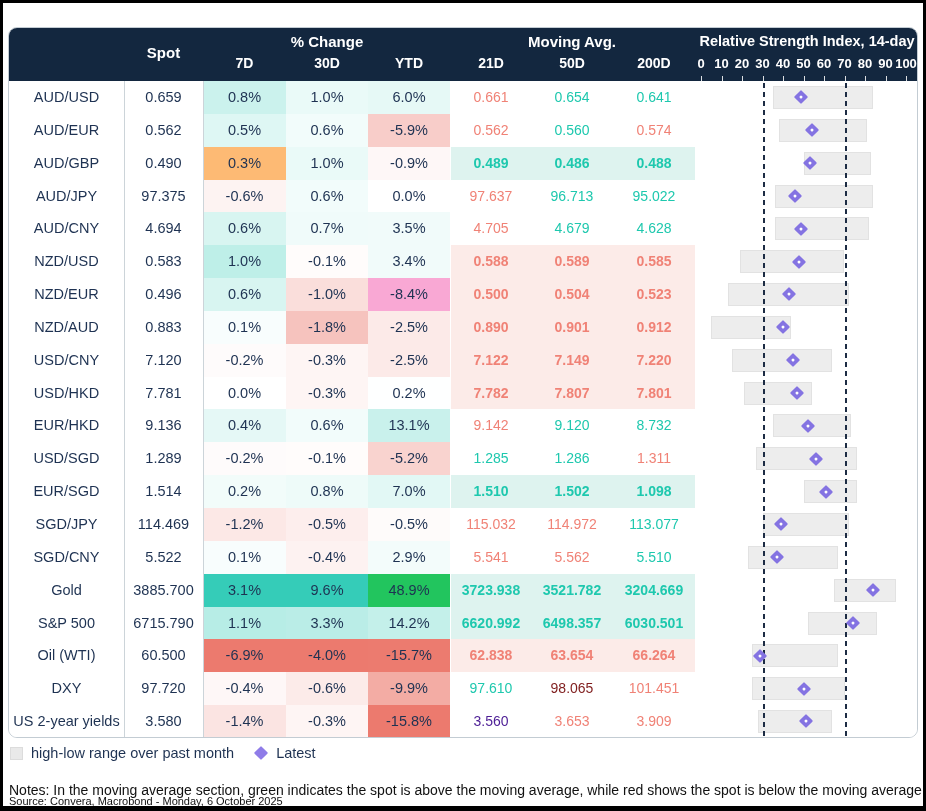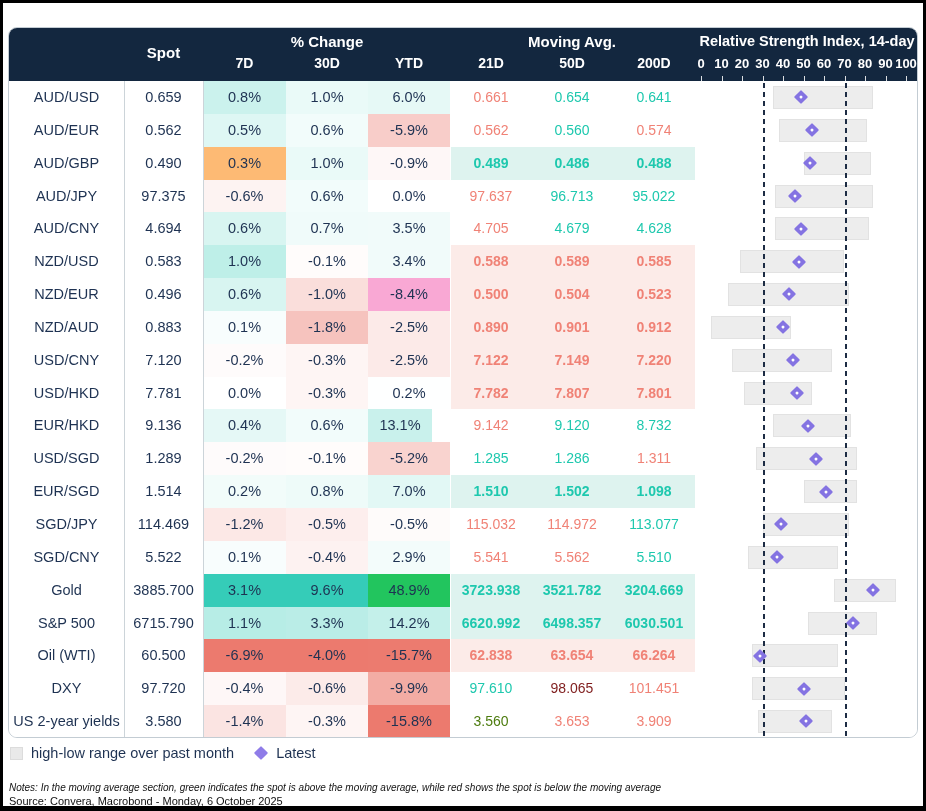--- a/index.html
+++ b/index.html
@@ -27,21 +27,21 @@
   .marker{position:absolute;width:10px;height:10px;background:#8473e2;transform:translate(-50%,-50%) rotate(45deg);
           top:16.4px;z-index:4;border-radius:1px;}
   .marker .dot{position:absolute;left:50%;top:50%;width:3px;height:3px;border-radius:50%;
                background:#fff;transform:translate(-50%,-50%);}
   .threshold{position:absolute;top:2px;bottom:2px;width:2px;z-index:2;
              background:repeating-linear-gradient(180deg,#1d2c44 0 5px,transparent 5px 9px);}
   .legend{position:absolute;left:7px;top:742px;display:flex;align-items:center;gap:8px;
           font-size:14.5px;color:#1e3252;}
   .legend-swatch{width:13px;height:13px;background:#e9e9e9;border:1px solid #dcdcdc;box-sizing:border-box;}
   .legend-diamond{width:10px;height:10px;background:#8f7ce8;transform:rotate(45deg);margin:0 2px 0 14px;border-radius:1px;}
-  .notes{position:absolute;left:6px;top:779px;font-size:10px;color:#111;font-style:italic;}
+  .notes{position:absolute;left:6px;top:779px;font-size:14px;color:#111;}
   .source{position:absolute;left:6px;top:792px;font-size:11px;color:#111;}
 </style>
 </head>
 <body>
 
 <div class="canvas">
   <div class="table">
     <div class="thead">
       <span class="hcell h-main" style="left:154.5px">Spot</span>
       <span class="hcell h-group" style="left:318px">% Change</span>
@@ -205,21 +205,21 @@
           <span class="rsi-bar" style="left:735.05px;width:67.64999999999999px"></span>
         <span class="marker" style="left:788.35px">
             <span class="dot"></span>
           </span>
         </div>
         <div class="row">
           <span class="cell" style="left:0;width:115px">EUR/HKD</span>
            <span class="cell" style="left:115px;width:79px">9.136</span>
           <span class="cell" style="left:194px;width:83px;background:rgb(229,248,246)">0.4%</span>
           <span class="cell" style="left:277px;width:82px;background:rgb(242,252,251)">0.6%</span>
-          <span class="cell" style="left:359px;width:64px;background:rgb(201,241,236)">13.1%</span>
+          <span class="cell" style="left:359px;width:82px;background:rgb(201,241,236)">13.1%</span>
           <span class="cell ma-cell " style="left:442px;width:80px;color:#f08276">9.142</span>
           <span class="cell ma-cell " style="left:522px;width:82px;color:#1ec8ae">9.120</span>
           <span class="cell ma-cell " style="left:604px;width:82px;color:#1ec8ae">8.732</span>
           <span class="rsi-bar" style="left:763.75px;width:77.89999999999999px"></span>
         <span class="marker" style="left:798.6px">
             <span class="dot"></span>
           </span>
         </div>
         <div class="row">
           <span class="cell" style="left:0;width:115px">USD/SGD</span>
@@ -336,21 +336,21 @@
         <span class="marker" style="left:794.5px">
             <span class="dot"></span>
           </span>
         </div>
         <div class="row">
           <span class="cell" style="left:0;width:115px">US 2-year yields</span>
            <span class="cell" style="left:115px;width:79px">3.580</span>
           <span class="cell" style="left:194px;width:83px;background:rgb(251,228,226)">-1.4%</span>
           <span class="cell" style="left:277px;width:82px;background:rgb(254,245,244)">-0.3%</span>
           <span class="cell" style="left:359px;width:82px;background:rgb(236,122,110)">-15.8%</span>
-          <span class="cell ma-cell " style="left:442px;width:80px;color:#4d7c0f">3.560</span>
+          <span class="cell ma-cell " style="left:442px;width:80px;color:#4c1d95">3.560</span>
           <span class="cell ma-cell " style="left:522px;width:82px;color:#f08276">3.653</span>
           <span class="cell ma-cell " style="left:604px;width:82px;color:#f08276">3.909</span>
           <span class="rsi-bar" style="left:749.4px;width:73.8px"></span>
         <span class="marker" style="left:796.55px">
             <span class="dot"></span>
           </span>
         </div>
         <span class="vline" style="left:115px"></span>
         <span class="vline" style="left:194px"></span>
         <span class="threshold" style="left:753.5px"></span>

